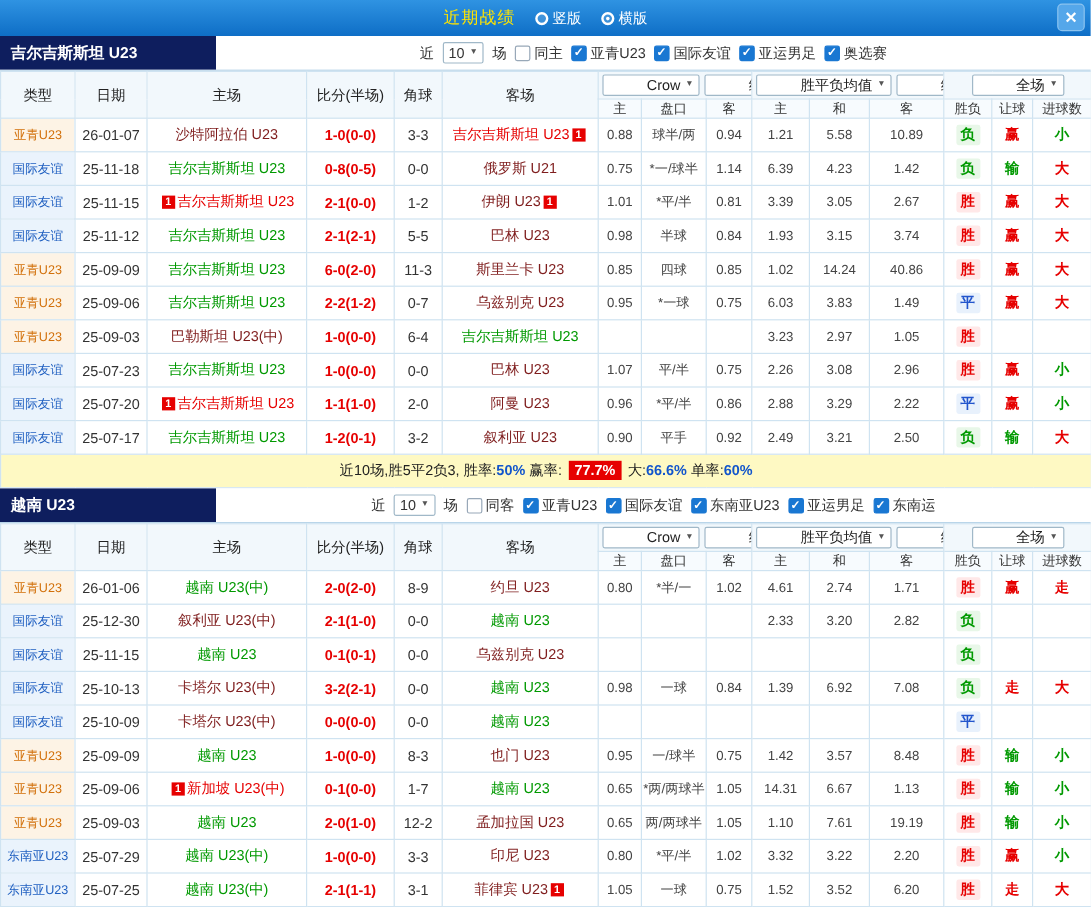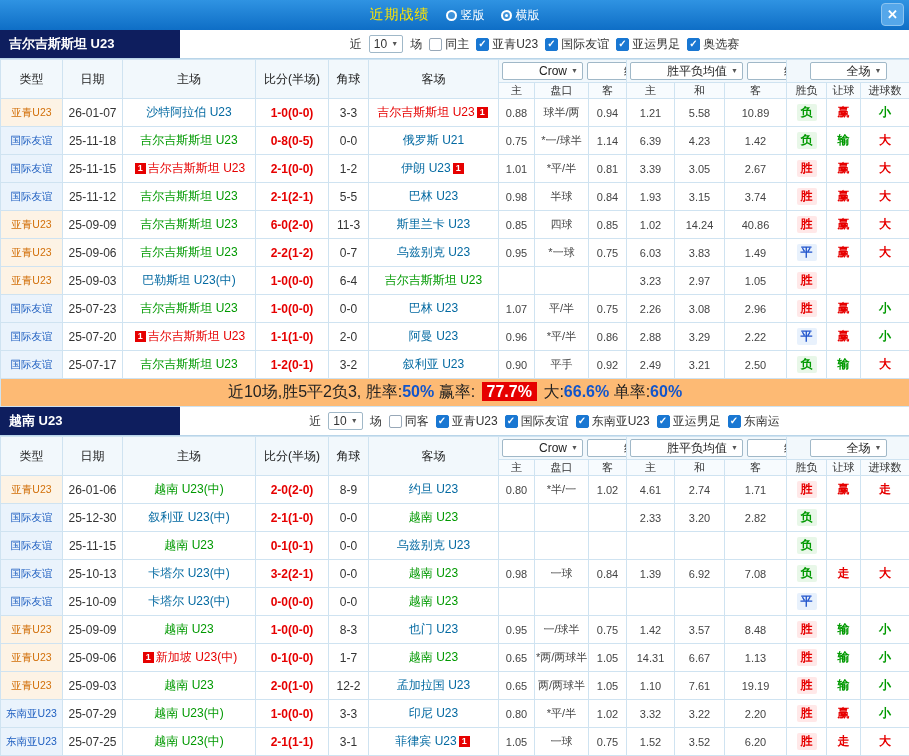--- a/index.html
+++ b/index.html
@@ -29,32 +29,32 @@
   .grp .dd{margin:0 2px;background:#fff;padding-left:36px;}
   .sh{background:#f7fbfe;height:16px;font-weight:normal;color:#333;font-size:11px;}
   .mt tbody td{height:28px;}
   .type{font-size:10.5px;}
   .t-o{color:#d2700a;background:#fdf3e5;}
   .t-b{color:#1f5fc0;background:#eaf3fc;}
   .score{color:#e60000;font-weight:bold;}
   .corner{color:#333;}
   .tm-green{color:#009900;}
   .tm-red{color:#e60000;}
-  .tm-black{color:#0369a1;}
+  .tm-black{color:#7f1d1d;}
   .rcb{display:inline-block;min-width:11px;height:11px;line-height:11px;background:#e60000;color:#fff;font-size:9px;font-weight:bold;margin:0 2px;vertical-align:1px;text-align:center;}
   .odds{color:#444;font-size:11px;}
   .res span{font-weight:bold;}
   .chip{display:inline-block;padding:0 4px;border-radius:2px;height:17px;line-height:17px;}
   .rc-r{color:#e60000;}
   .rc-g{color:#009900;}
   .rc-b{color:#2255cc;}
   .chip.rc-r{background:#ffe8e8;}
   .chip.rc-g{background:#e8f7e8;}
   .chip.rc-b{background:#e8f1fc;}
-  .sum{background:#fdba74;height:27px;text-align:center;font-size:16px;color:#222;}
+  .sum{background:#fef9c3;height:27px;text-align:center;font-size:12px;color:#222;}
   .pct{color:#1155cc;font-weight:bold;}
   .hot{background:#e60000;color:#fff;font-weight:bold;padding:1px 5px;margin:0 2px;}
 </style>
 </head>
 <body>
 
 <div class="topbar">
   <span class="ttl">近期战绩</span>
   <span class="rgrp">
     <span class="rad"></span>

